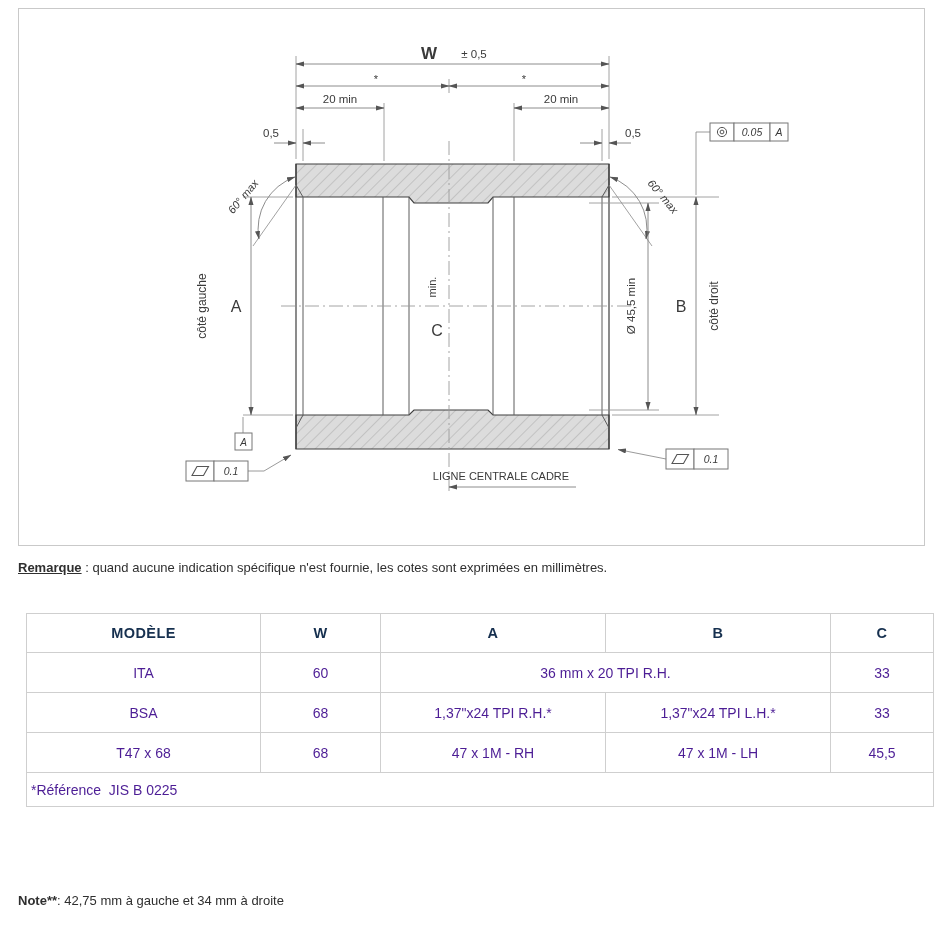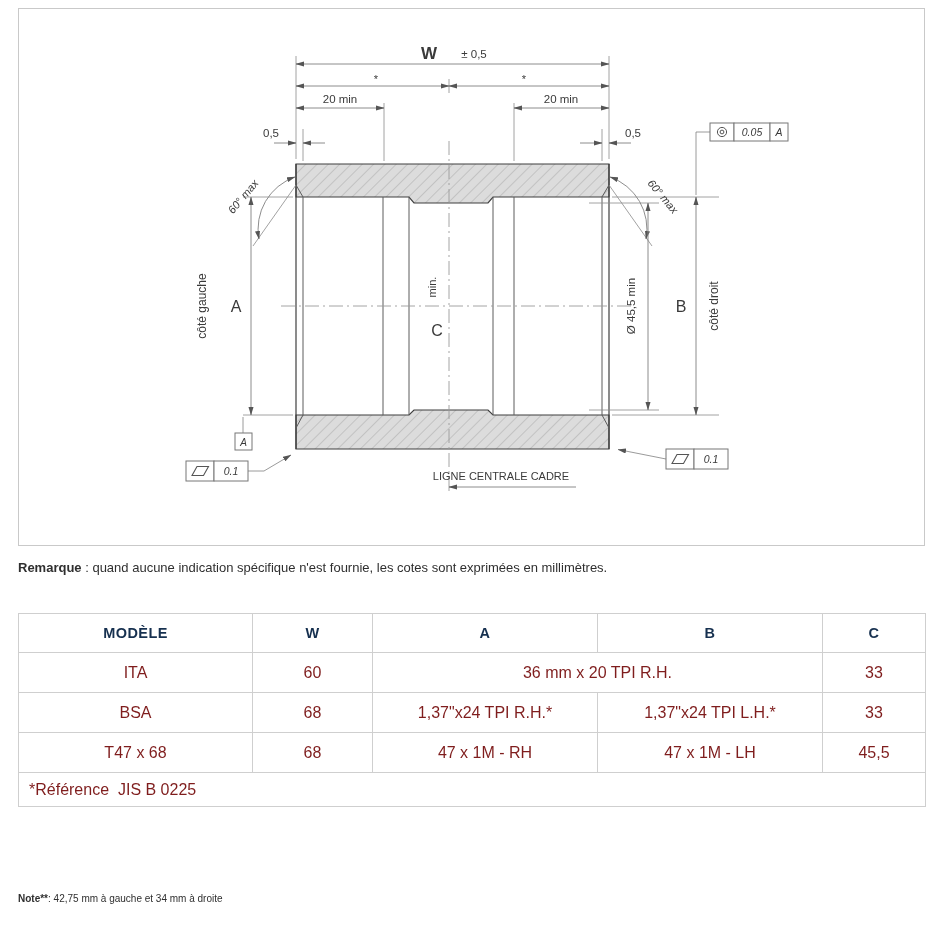--- a/index.html
+++ b/index.html
@@ -1,27 +1,27 @@
 <!DOCTYPE html>
 <html><head>
 <meta charset="utf-8">
 <style>
   html,body{margin:0;padding:0;background:#ffffff;}
   body{width:943px;height:946px;position:relative;font-family:"Liberation Sans",sans-serif;color:#303030;}
   .frame{position:absolute;left:18px;top:8px;width:907px;height:538px;border:1px solid #c9c9c9;box-sizing:border-box;background:#fff;}
   svg text{fill:#3a3a3a;}
   .remark{position:absolute;left:18px;top:560px;font-size:13px;color:#2f2f2f;}
-  .remark b{font-weight:bold;}
-  .note{position:absolute;left:18px;top:893px;font-size:10px;color:#2f2f2f;}
+  .remark b{font-weight:bold;text-decoration:underline;}
+  .note{position:absolute;left:18px;top:893px;font-size:13px;color:#2f2f2f;}
   .note b{font-weight:bold;}
-  table.spec{position:absolute;left:18px;top:613px;width:907px;border-collapse:collapse;table-layout:fixed;border-radius:22px;}
-  table.spec th,table.spec td{border:1px solid #cfcfcf;text-align:center;font-size:16px;color:#7f1d1d;background:#fff;}
+  table.spec{position:absolute;left:26px;top:613px;width:907px;border-collapse:collapse;table-layout:fixed;border-radius:22px;}
+  table.spec th,table.spec td{border:1px solid #cfcfcf;text-align:center;font-size:14px;color:#4c1d95;background:#fff;}
   table.spec th{height:36px;font-size:14.5px;font-weight:bold;color:#16304f;letter-spacing:.4px;}
   table.spec td{height:37px;}
-  table.spec td.footnote{text-align:left;padding-left:10px;height:31px;white-space:pre;}
+  table.spec td.footnote{text-align:left;padding-left:4px;height:31px;white-space:pre;}
 </style>
 </head>
 <body>
 
 <div class="frame">
 <svg width="905" height="536" viewBox="0 0 905 536">
   <defs>
     <marker id="arr" viewBox="0 0 10 6" refX="9.5" refY="3" markerWidth="8.5" markerHeight="5.1" orient="auto-start-reverse" markerUnits="userSpaceOnUse">
       <path d="M0,0 L10,3 L0,6 Z" fill="#555"></path>
     </marker>

